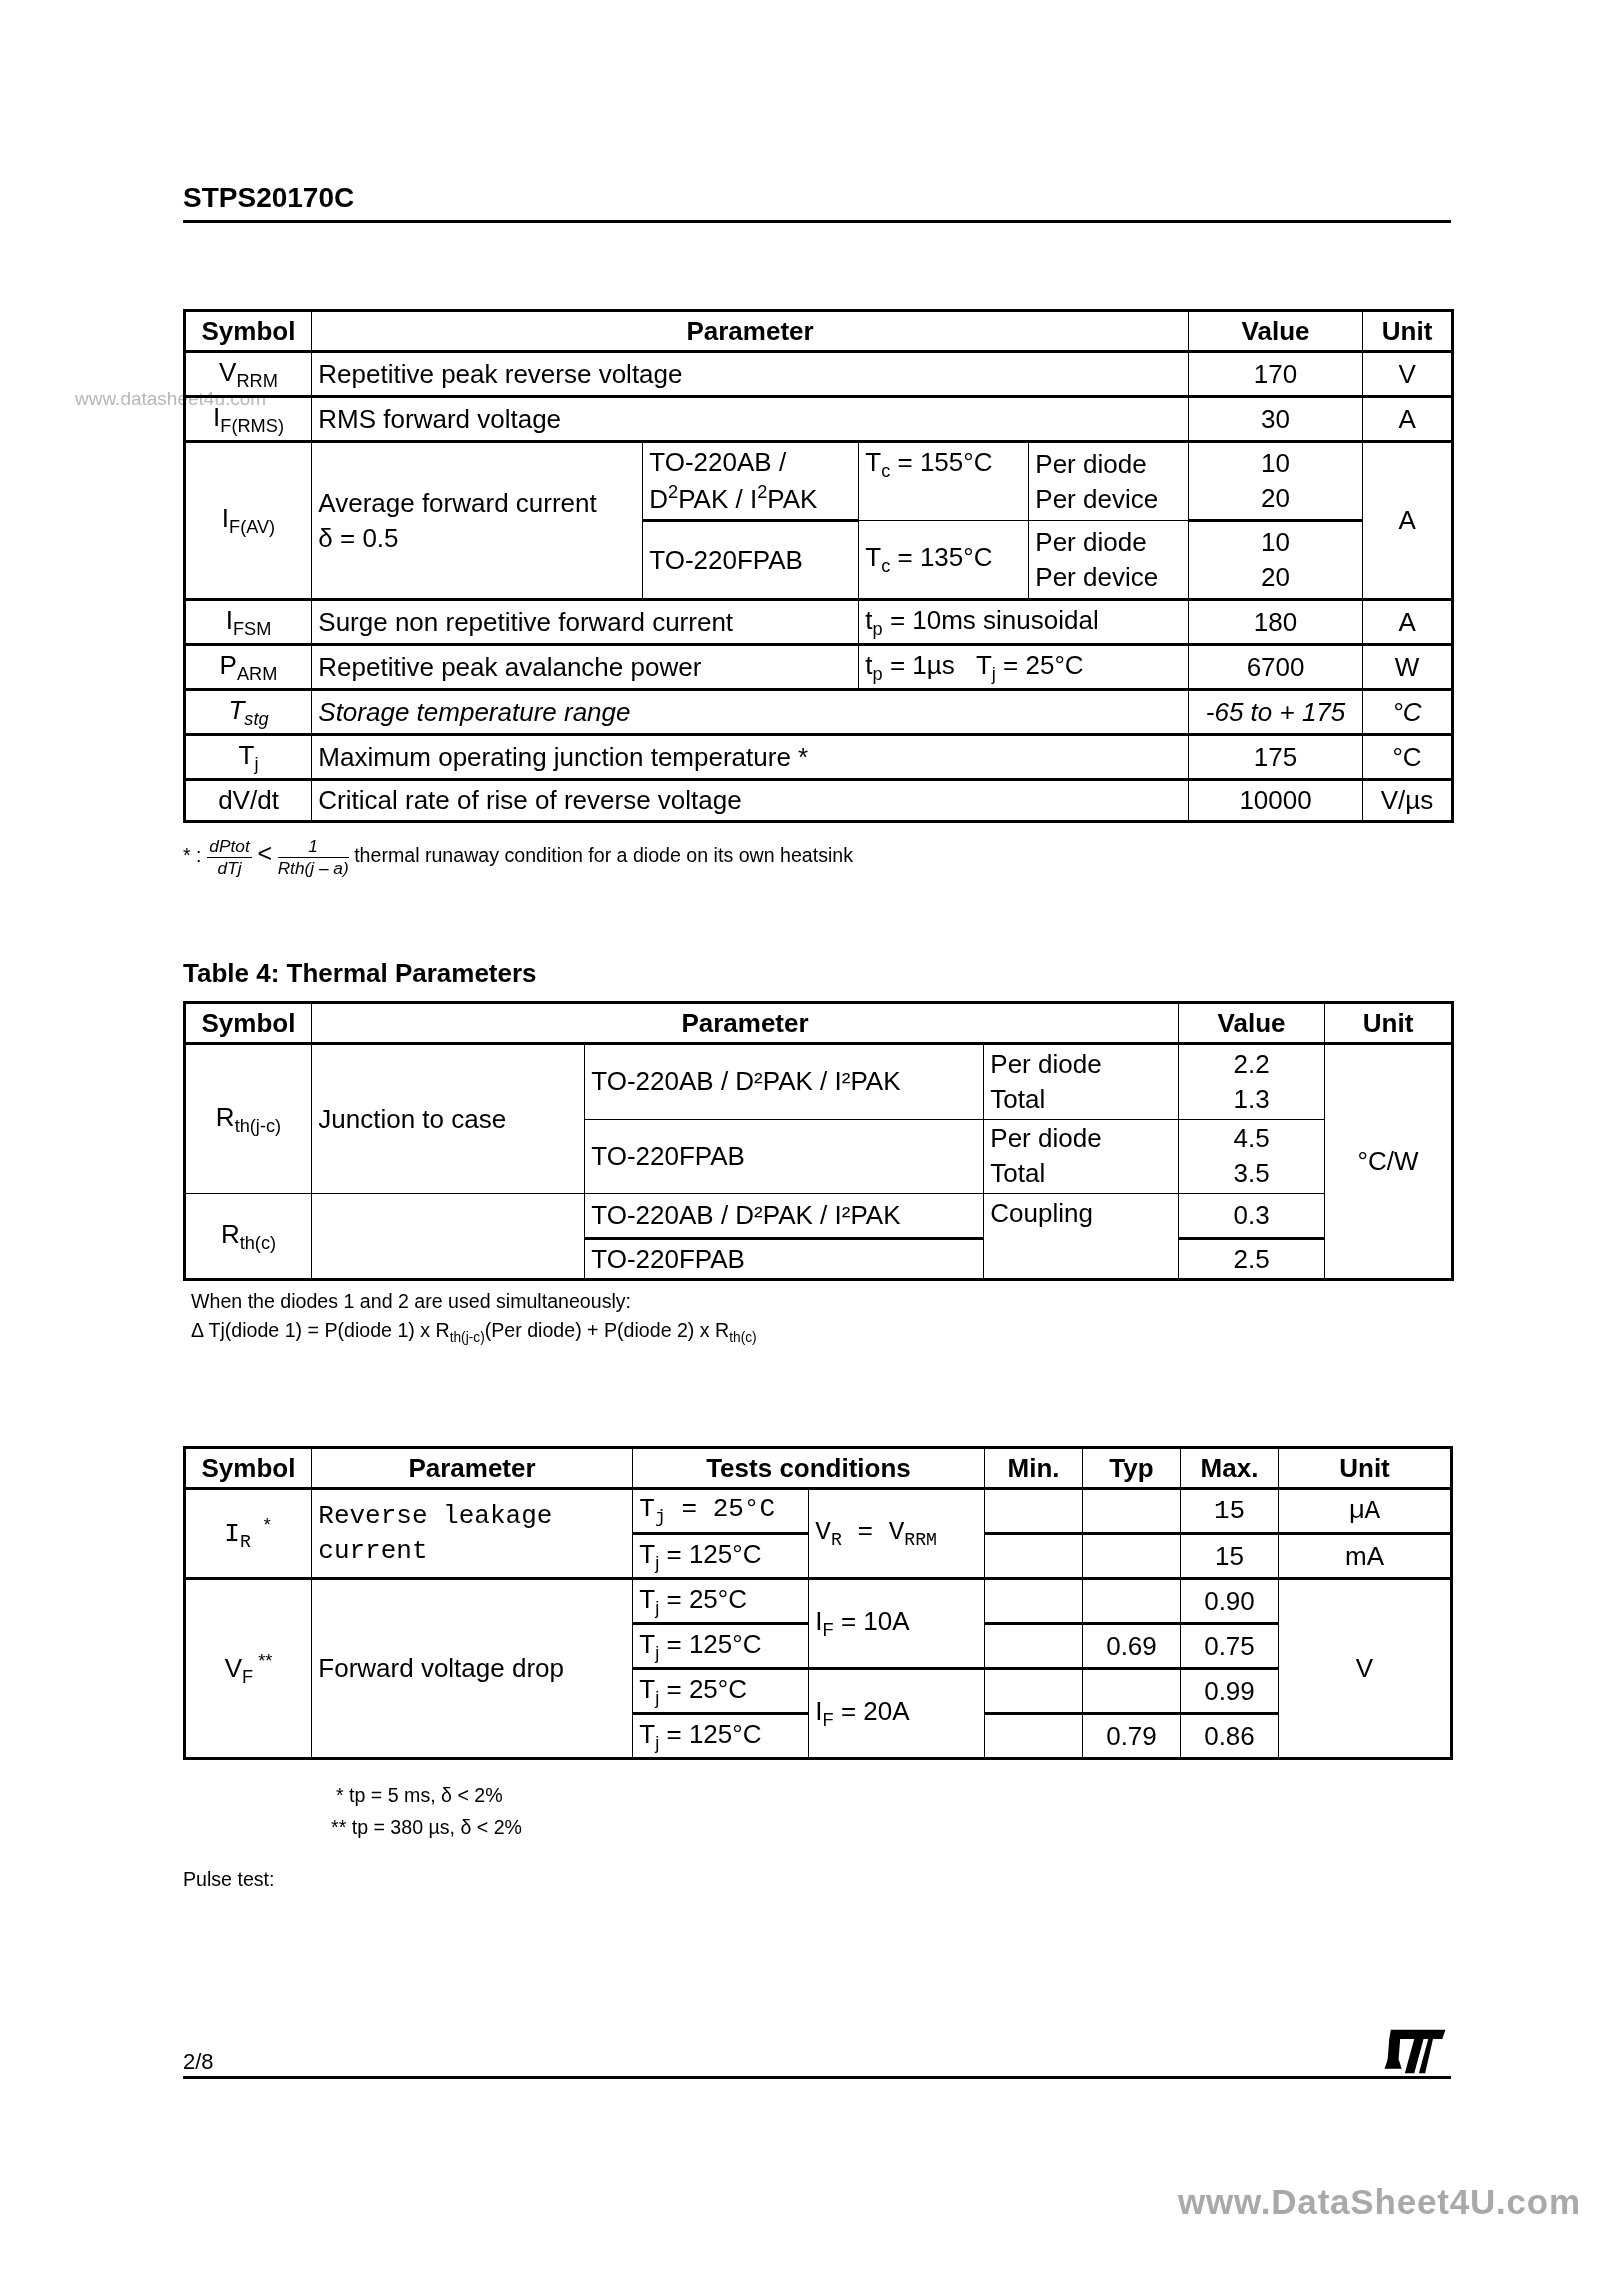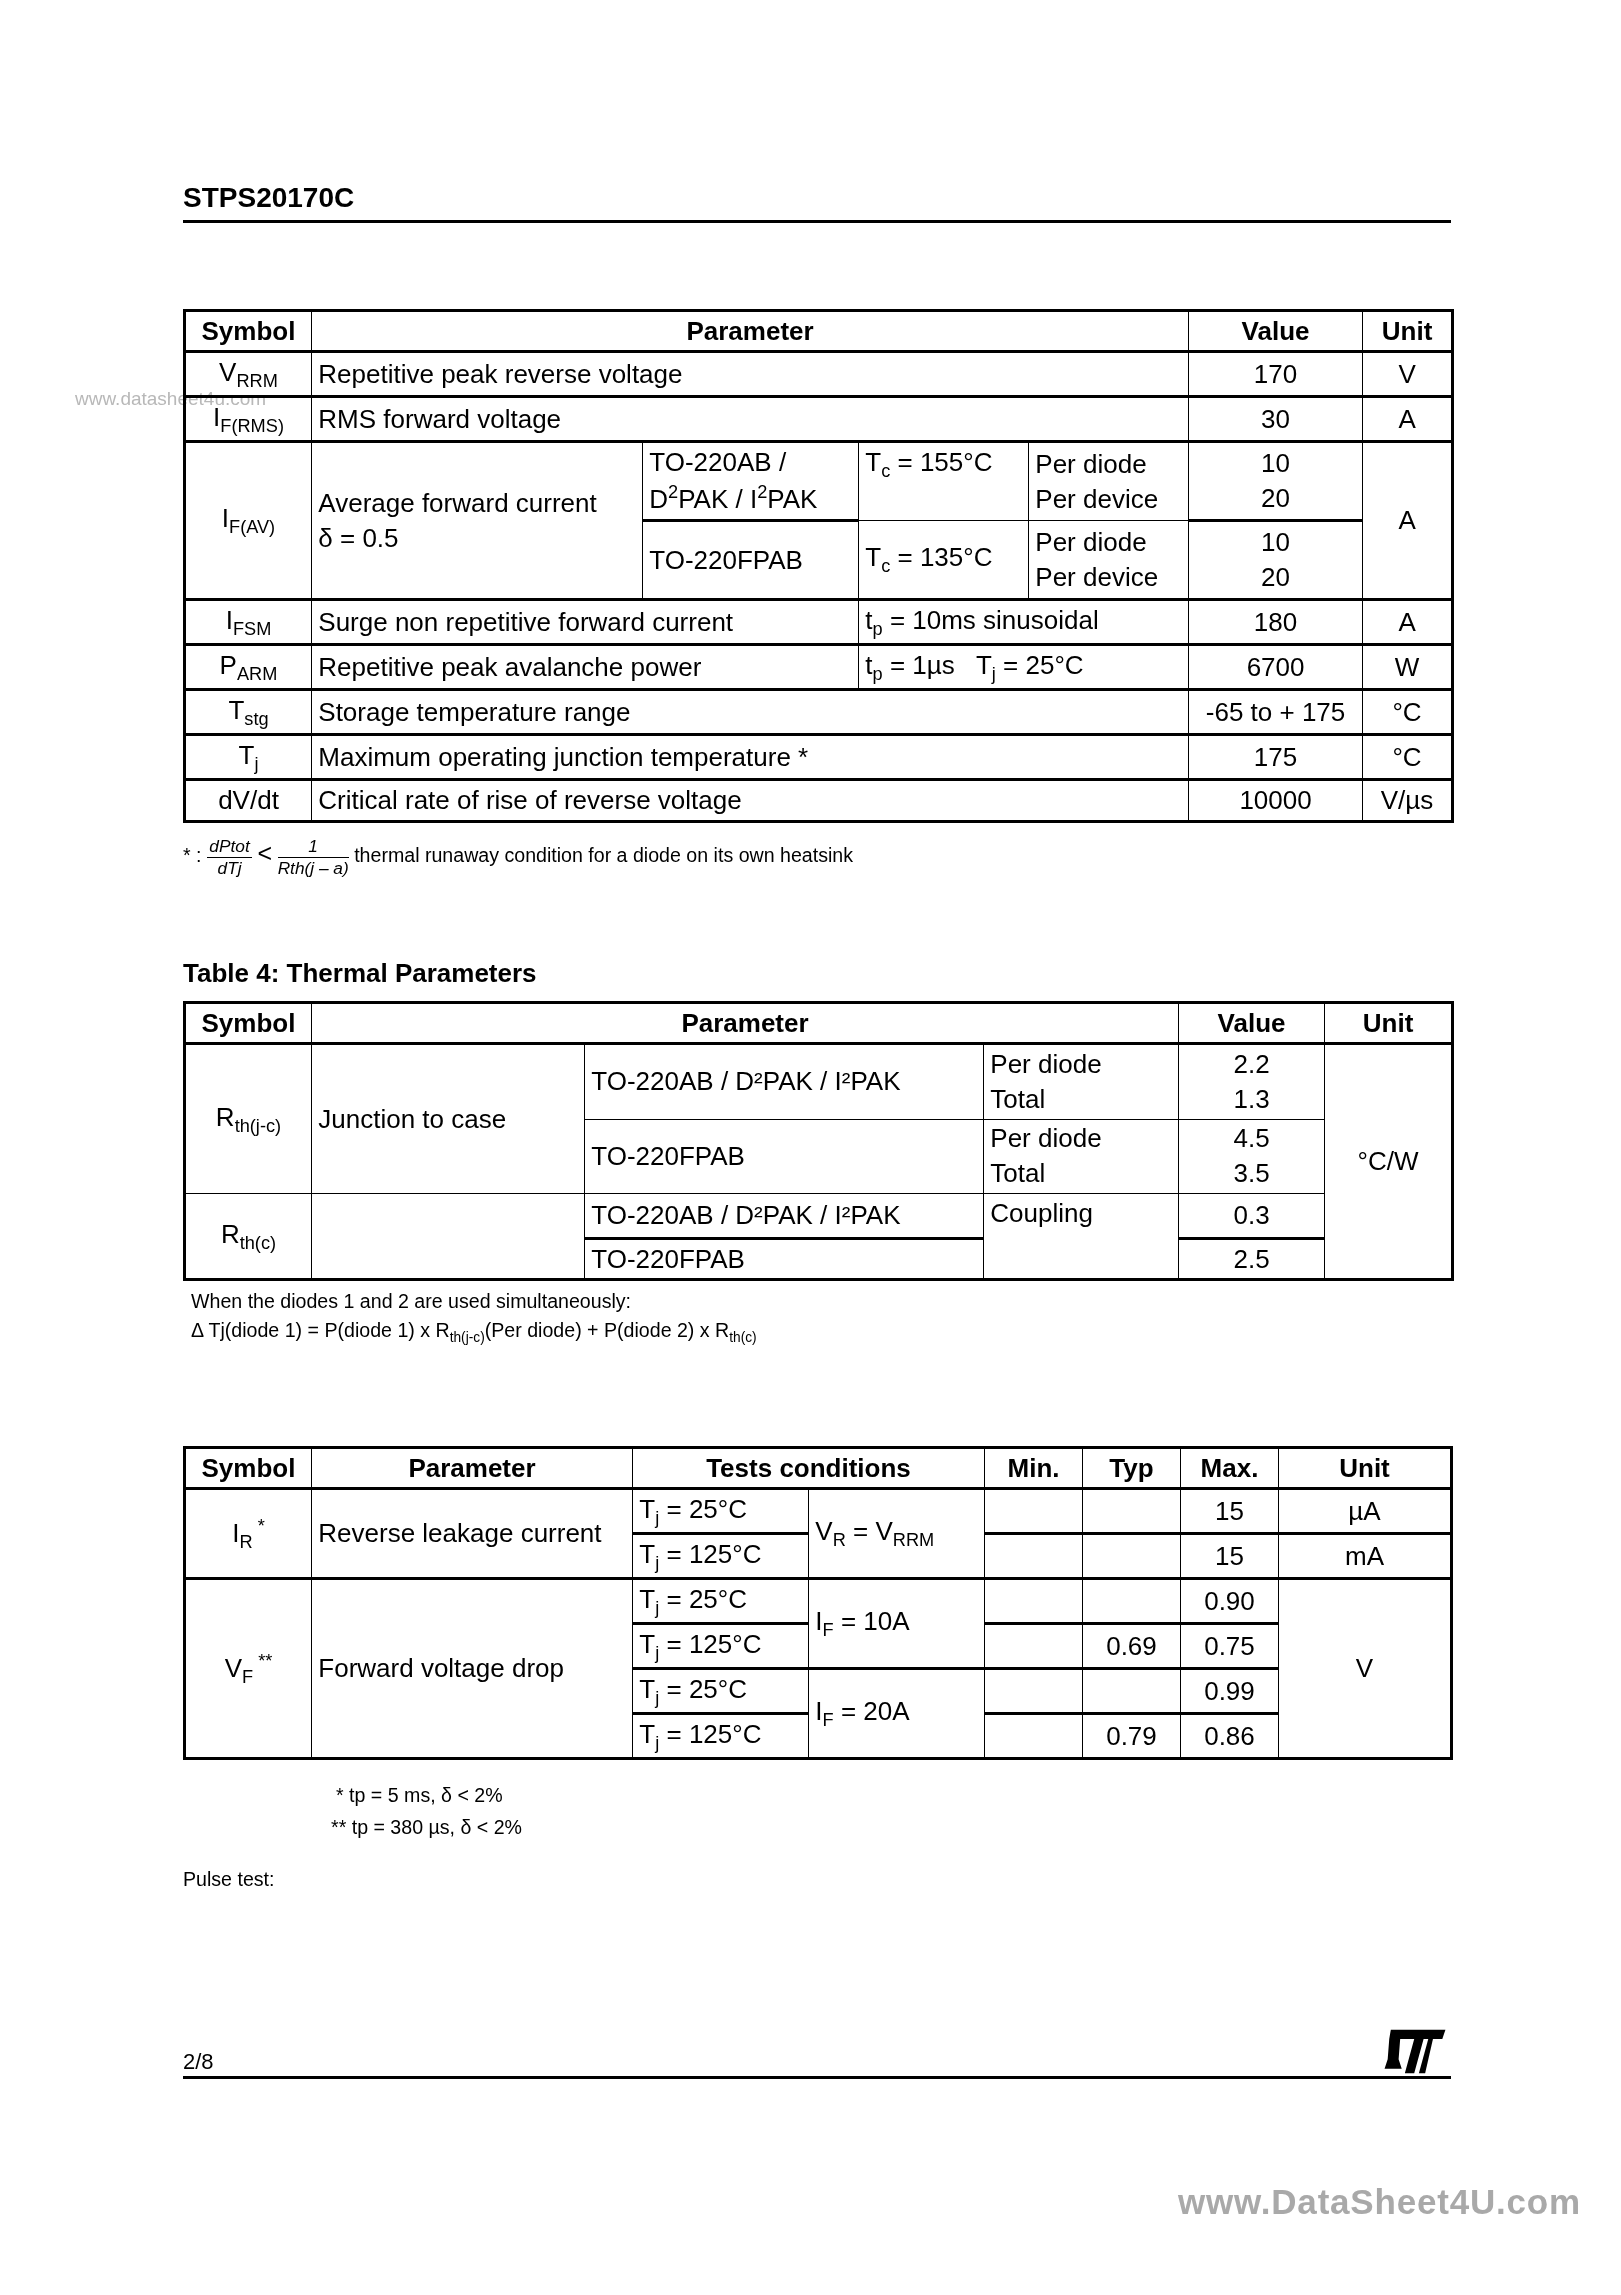--- a/index.html
+++ b/index.html
@@ -110,21 +110,21 @@
       <td class="c">180</td>
       <td class="c">A</td>
     </tr>
     <tr class="thick" style="height:45px;">
       <td class="c"><span>P</span><sub>ARM</sub></td>
       <td colspan="2">Repetitive peak avalanche power</td>
       <td colspan="2" style="white-space:pre;"><span>t</span><sub>p</sub><span> = 1µs   T</span><sub>j</sub><span> = 25°C</span></td>
       <td class="c">6700</td>
       <td class="c">W</td>
     </tr>
-    <tr class="thick" style="height:45px;">
+    <tr class="thick" style="height:45px;font-style:italic;">
       <td class="c"><span>T</span><sub>stg</sub></td>
       <td colspan="4">Storage temperature range</td>
       <td class="c">-65 to + 175</td>
       <td class="c">°C</td>
     </tr>
     <tr class="thick" style="height:45px;">
       <td class="c"><span>T</span><sub>j</sub></td>
       <td colspan="4">Maximum operating junction temperature *</td>
       <td class="c">175</td>
       <td class="c">°C</td>
@@ -222,21 +222,21 @@
         <tr style="height:41px;">
       <th>Symbol</th>
       <th>Parameter</th>
       <th colspan="2">Tests conditions</th>
       <th>Min.</th>
       <th>Typ</th>
       <th>Max.</th>
       <th>Unit</th>
     </tr>
 
-    <tr class="thick" style="height:45px;">
+    <tr class="thick" style="height:45px;font-family:Liberation Mono, monospace;">
       <td rowspan="2" class="c"><span>I</span><sub>R</sub><sup> *</sup></td>
       <td rowspan="2">Reverse leakage current</td>
       <td><span>T</span><sub>j</sub><span> = </span><span>25°C</span></td>
       <td rowspan="2"><span>V</span><sub>R</sub><span> = V</span><sub>RRM</sub></td>
       <td class="c"></td>
       <td class="c"></td>
       <td class="c">15</td>
       <td class="c">µA</td>
     </tr>
     <tr style="height:45px;">

